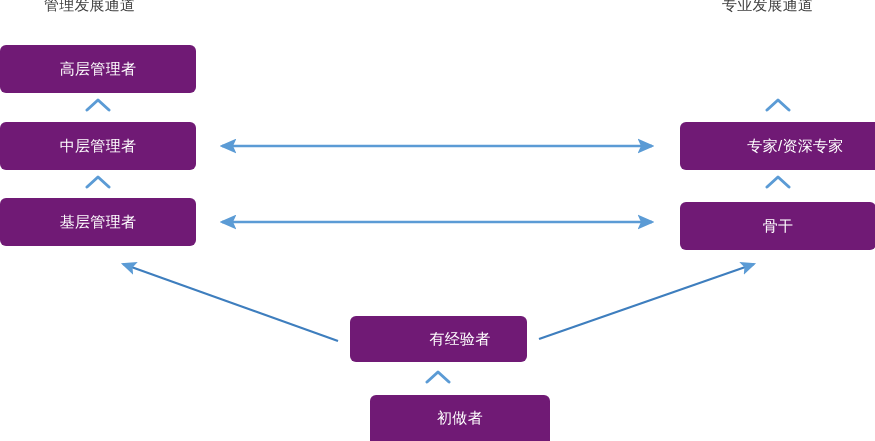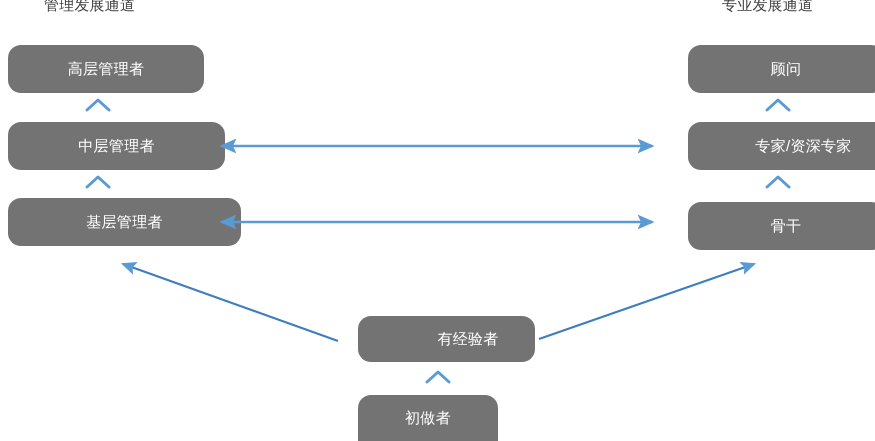--- a/index.html
+++ b/index.html
@@ -24,47 +24,46 @@
     line-height: 16px;
     color: #404040;
     white-space: nowrap;
     letter-spacing: 0.2px;
   }
   #title-mgmt  { left: 44px;  top: -3px; }
   #title-prof  { left: 722px; top: -3px; }
 
   .node {
     position: absolute;
-    background: #737373;
-    border-radius: 13px;
+    background: #701a75;
+    border-radius: 6px;
     color: #ffffff;
     font-size: 15px;
     display: flex;
     align-items: center;
     justify-content: center;
     text-align: center;
     white-space: nowrap;
     letter-spacing: 0.3px;
     box-sizing: border-box;
-    margin-left: 8px;
   }
 
   
   #node-senior-mgr { left: 0px;   top: 45px;  width: 196px; height: 48px; }
-  #node-middle-mgr { left: 0px;   top: 122px; width: 217px; height: 48px; }
-  #node-front-mgr  { left: 0px;   top: 198px; width: 233px; height: 48px; text-align: center; }
+  #node-middle-mgr { left: 0px;   top: 122px; width: 196px; height: 48px; }
+  #node-front-mgr  { left: 0px;   top: 198px; width: 196px; height: 48px; text-align: center; }
 
   
   #node-consultant { left: 680px; top: 45px;  width: 196px; height: 48px; }
   #node-expert     { left: 680px; top: 122px; width: 231px; height: 48px; }
   #node-backbone   { left: 680px; top: 202px; width: 196px; height: 48px; }
 
   
   #node-experienced { left: 350px; top: 316px; width: 177px; height: 46px; padding-left: 43px; }
-  #node-beginner    { left: 350px; top: 395px; width: 140px; height: 46px;
+  #node-beginner    { left: 370px; top: 395px; width: 180px; height: 46px;
                       border-bottom-left-radius: 0; border-bottom-right-radius: 0; }
 
   
   .chevron {
     position: absolute;
     width: 26px;
     height: 16px;
   }
   #chev-left-top    { left: 85px;  top: 97px;  }
   #chev-left-bottom { left: 85px;  top: 174px; }
@@ -89,21 +88,20 @@
   <div class="col-title" id="title-mgmt">管理发展通道</div>
 
   <div class="col-title" id="title-prof">专业发展通道</div>
 
   <div class="node" id="node-senior-mgr">高层管理者</div>
 
   <div class="node" id="node-middle-mgr">中层管理者</div>
 
   <div class="node" id="node-front-mgr">基层管理者</div>
 
-  <div class="node" id="node-consultant">顾问</div>
 
   <div class="node" id="node-expert">专家/资深专家</div>
 
   <div class="node" id="node-backbone">骨干</div>
 
   <div class="node" id="node-experienced">有经验者</div>
 
   <div class="node" id="node-beginner">初做者</div>
 
   <svg class="chevron" id="chev-left-top" viewBox="0 0 26 16">

